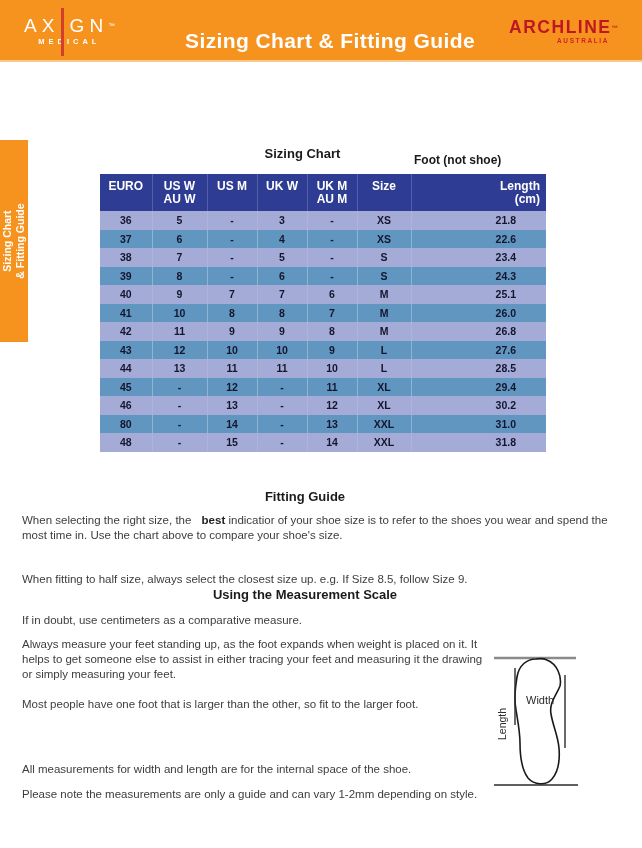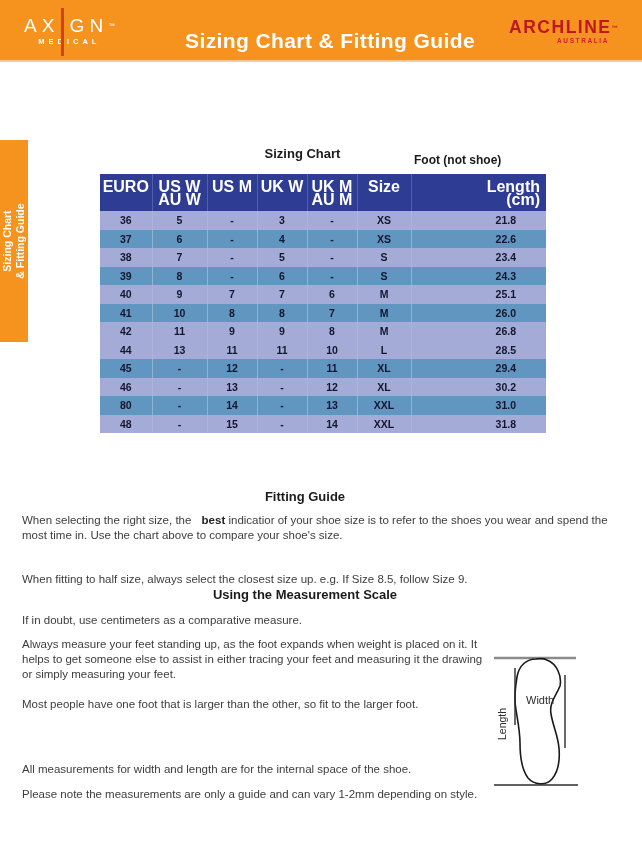--- a/index.html
+++ b/index.html
@@ -50,21 +50,21 @@
   .chart-title{position:absolute;left:230px;top:146px;width:145px;text-align:center;
     font-size:13px;font-weight:700;color:#1a1a1a;}
   .foot-label{position:absolute;left:414px;top:153px;font-size:12px;font-weight:700;color:#1a1a1a;white-space:nowrap;}
 
   table.sizing{
     position:absolute;left:100px;top:174px;width:446px;
     border-collapse:collapse;table-layout:fixed;
   }
   table.sizing th{
     background:var(--table-header-blue);color:#ffffff;
-    font-size:16px;font-weight:700;line-height:13px;
+    font-size:12px;font-weight:700;line-height:13px;
     vertical-align:top;padding-top:6px;height:37px;text-align:center;
     border-left:1px solid rgba(255,255,255,0.18);
   }
   table.sizing th:first-child{border-left:none;}
   table.sizing th:last-child{text-align:right;padding-right:6px;}
   table.sizing td{
     font-size:10.5px;font-weight:700;color:#15152e;text-align:center;
     height:18.5px;line-height:18.5px;padding:0;
   }
   table.sizing td:last-child{text-align:right;padding-right:30px;}
@@ -205,20 +205,29 @@
         </tr>
         <tr class="row-lav">
           <td>42</td>
           <td>11</td>
           <td>9</td>
           <td>9</td>
           <td>8</td>
           <td>M</td>
           <td>26.8</td>
         </tr>
+        <tr class="row-teal">
+          <td>43</td>
+          <td>12</td>
+          <td>10</td>
+          <td>10</td>
+          <td>9</td>
+          <td>L</td>
+          <td>27.6</td>
+        </tr>
         <tr class="row-lav">
           <td>44</td>
           <td>13</td>
           <td>11</td>
           <td>11</td>
           <td>10</td>
           <td>L</td>
           <td>28.5</td>
         </tr>
         <tr class="row-teal">

